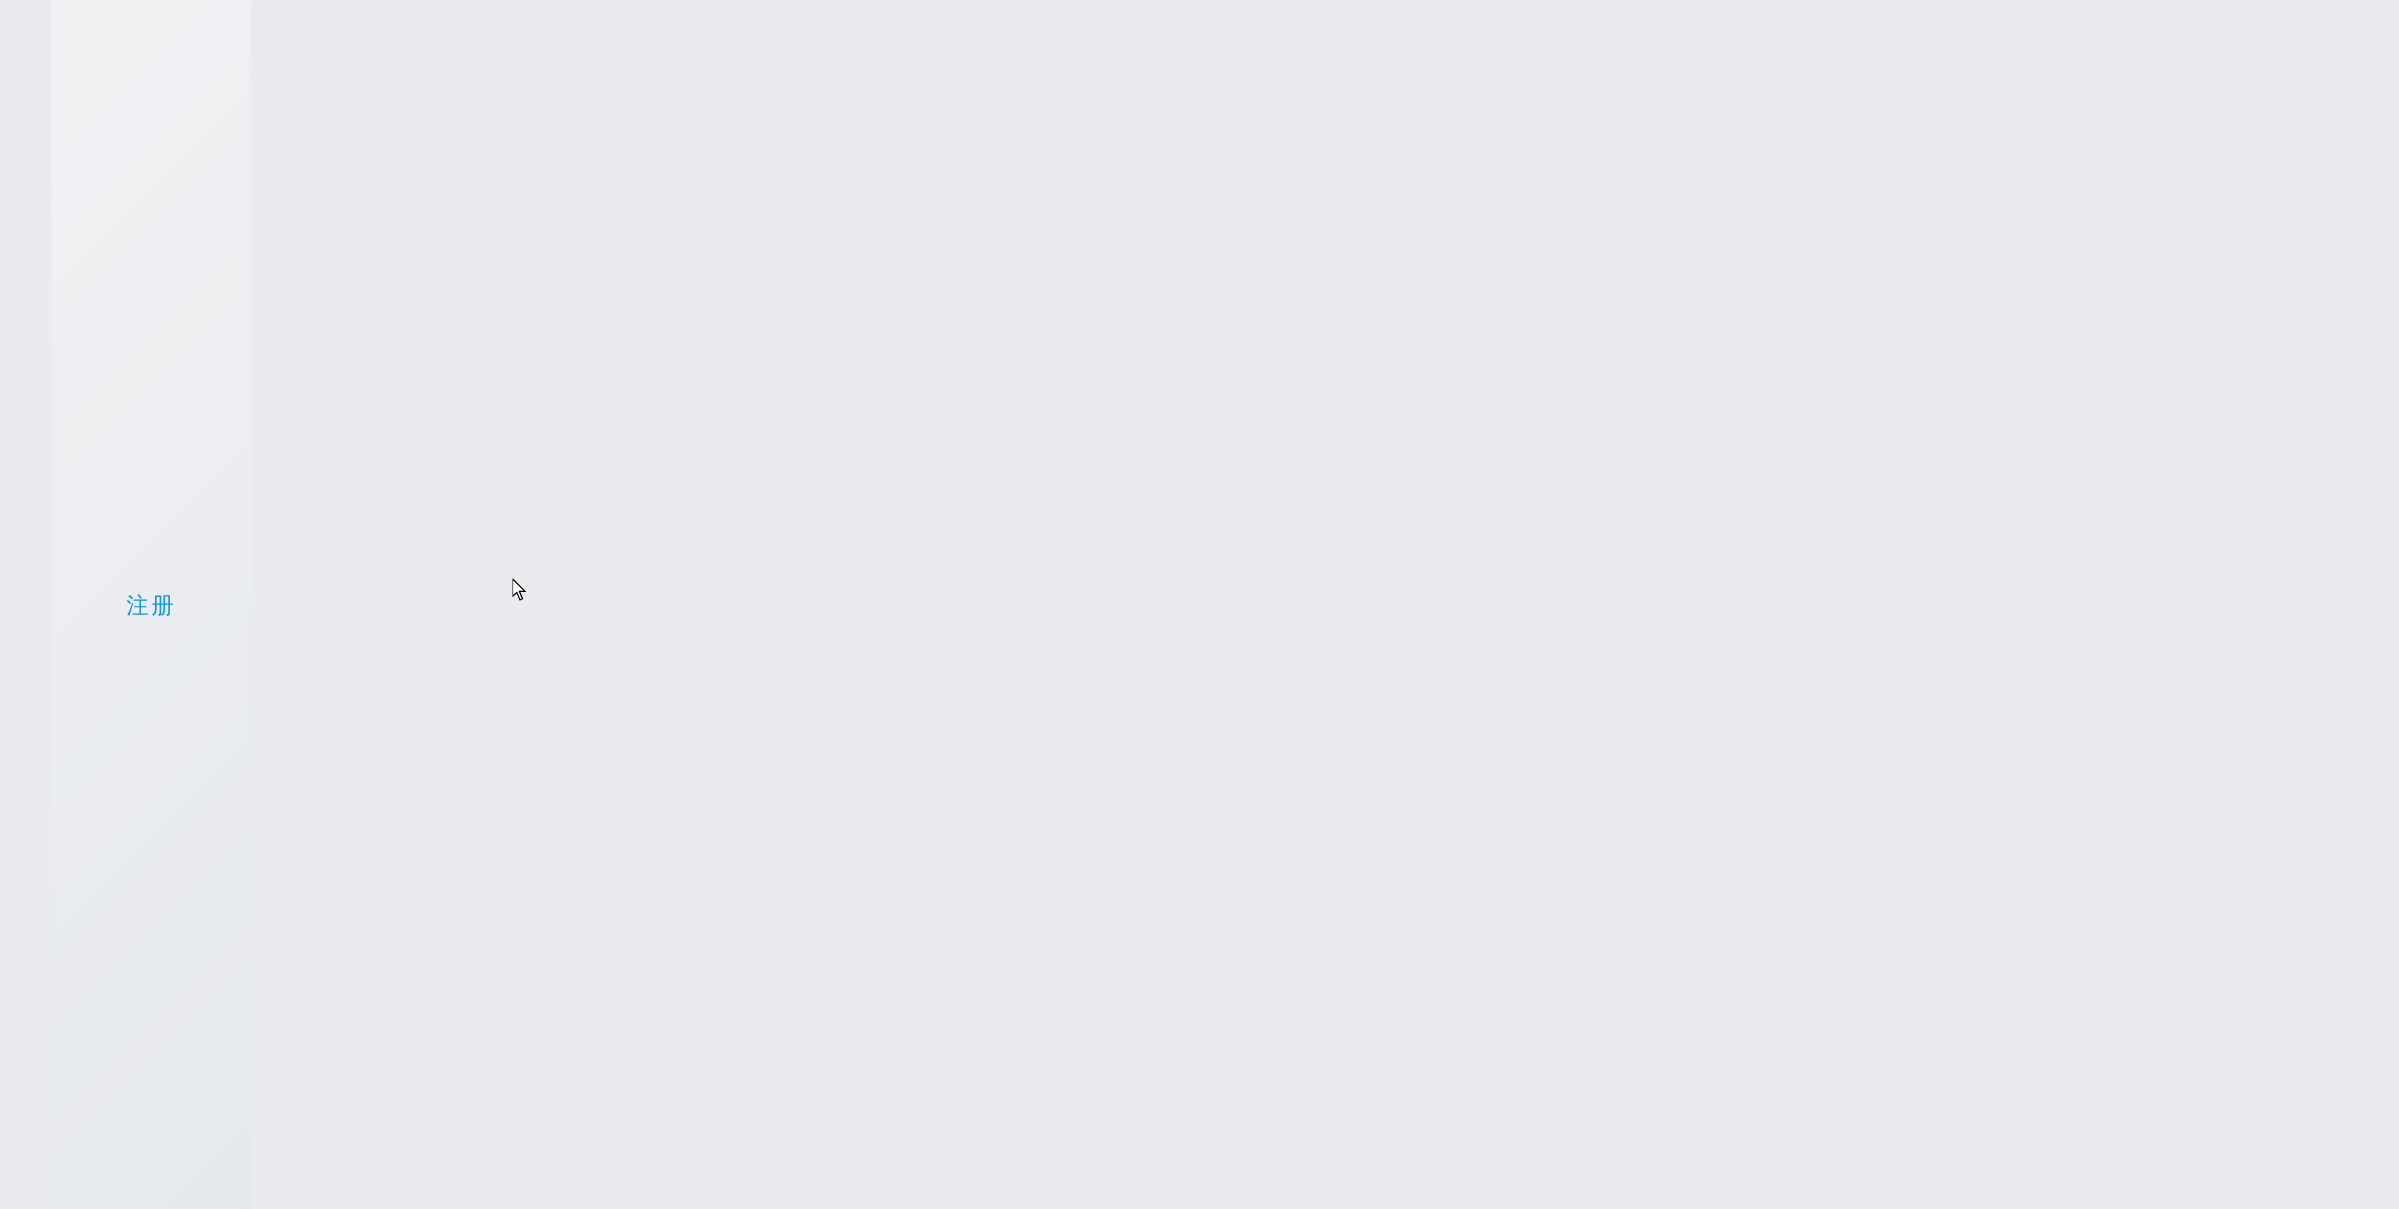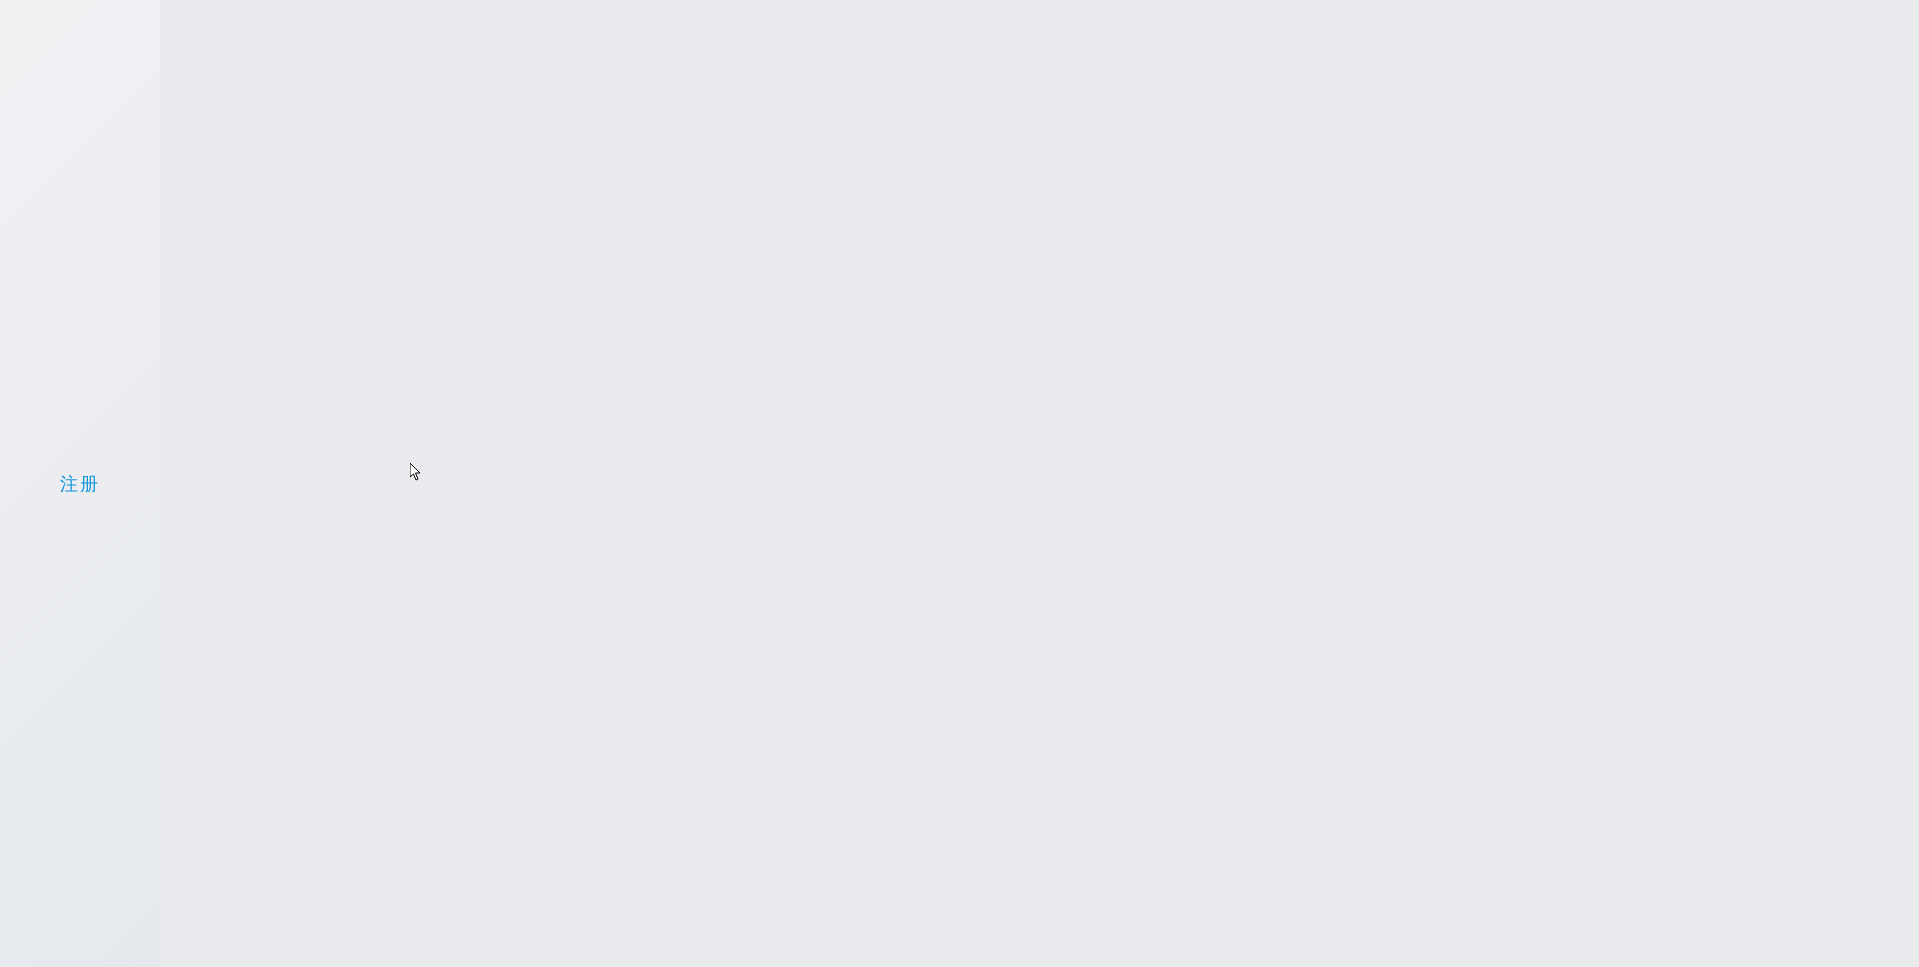--- a/index.html
+++ b/index.html
@@ -35,20 +35,21 @@
       top: 463px;
       width: 14px;
       height: 18px;
       z-index: 100;
       pointer-events: none;
     }
     .container-whole {
       position: relative;
       width: 1919px;
       height: 967px;
+      padding-left: 41px;
     }
   </style>
 </head>
 <body>
 
 <div class="container-whole">
 
 <div class="left-section">
   <span class="left-label">注册</span>
 </div>

